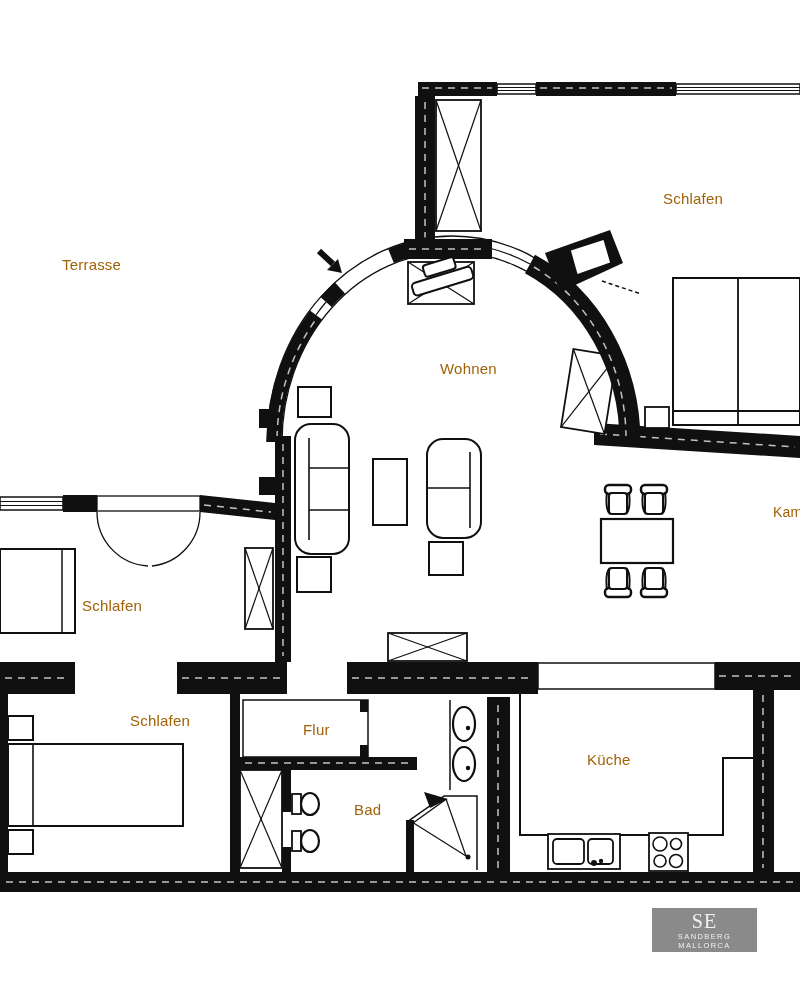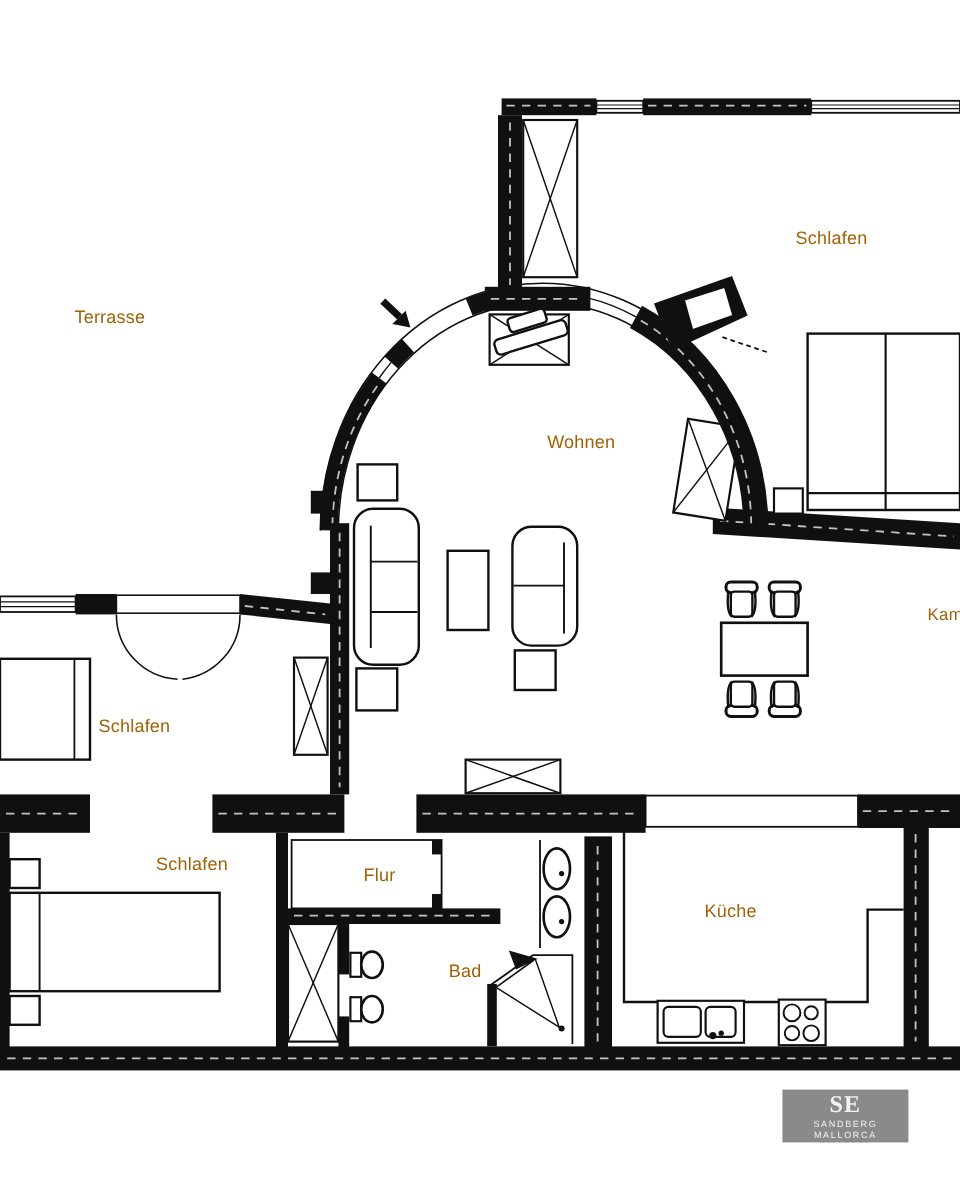--- a/index.html
+++ b/index.html
@@ -16,21 +16,21 @@
   .rlabel{
     position:absolute;font-size:15px;color:#a16207;white-space:nowrap;
     letter-spacing:.2px;
   }
   .logo{
     position:absolute;left:652px;top:908px;width:105px;height:44px;
     background:var(--logo-bg,#8a8a8a);text-align:center;overflow:hidden;
   }
   .logo .monogram{
     font-family:"Liberation Serif",serif;font-size:20px;line-height:1;
-    color:var(--logo-fg,#f2f2f2);margin-top:3px;letter-spacing:1px;font-weight:bold;
+    color:var(--logo-fg,#f2f2f2);margin-top:3px;letter-spacing:1px;
   }
   .logo .name{
     font-size:7.5px;letter-spacing:1.4px;color:var(--logo-fg,#f2f2f2);
     margin-top:1px;
   }
   .logo .loc{
     font-size:5px;letter-spacing:2px;color:var(--logo-sub,#6d6d6d);
     margin-top:1px;
   }
 </style>
@@ -298,25 +298,25 @@
 
   <g>
     <rect class="solid" x="0" y="872" width="800" height="20"></rect>
     <line class="wdash" x1="6" y1="882" x2="794" y2="882" stroke-width="1.5"></line>
   </g>
 
 </svg>
 
 <div class="rlabel" style="left:62px;top:232px;margin-top:24px;">Terrasse</div>
 <div class="rlabel" style="left:663px;top:190px;">Schlafen</div>
-<div class="rlabel" style="left:456px;top:360px;">Wohnen</div>
+<div class="rlabel" style="left:440px;top:360px;">Wohnen</div>
 <div class="rlabel" style="left:82px;top:597px;">Schlafen</div>
 <div class="rlabel" style="left:130px;top:712px;">Schlafen</div>
 <div class="rlabel" style="left:303px;top:721px;">Flur</div>
-<div class="rlabel" style="left:374px;top:801px;">Bad</div>
+<div class="rlabel" style="left:354px;top:801px;">Bad</div>
 <div class="rlabel" style="left:587px;top:751px;">Küche</div>
 <div class="rlabel" style="left:773px;top:504px;font-size:14px;">Kamin</div>
 
 <div class="logo">
   <div class="monogram">SE</div>
   <div class="name">SANDBERG MALLORCA</div>
   <div class="loc">MALLORCA</div>
 </div>
 
 </div>

